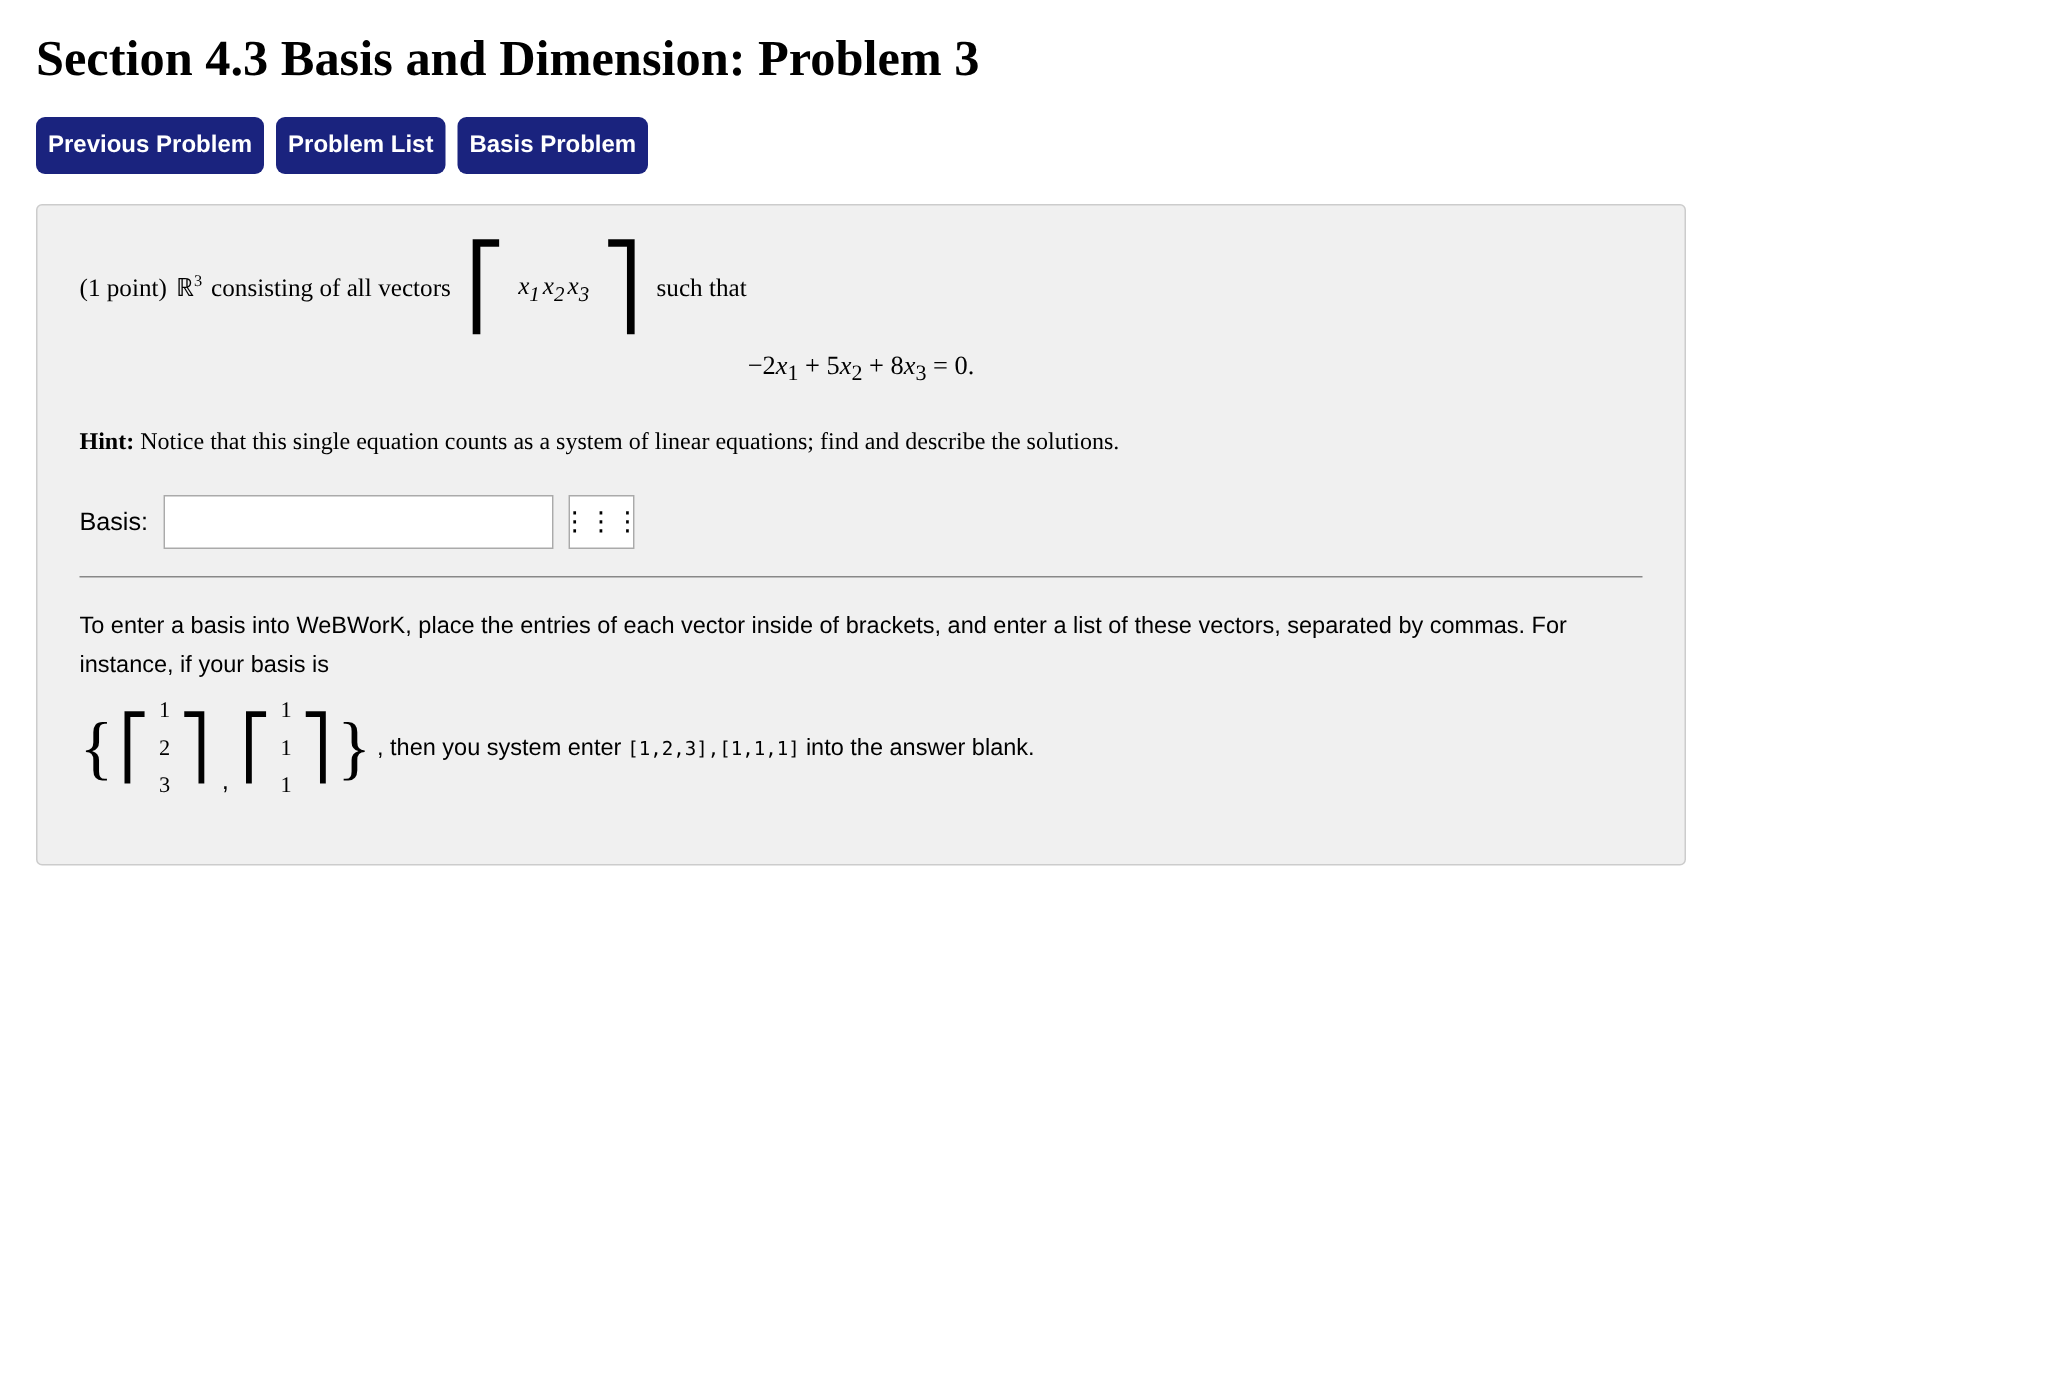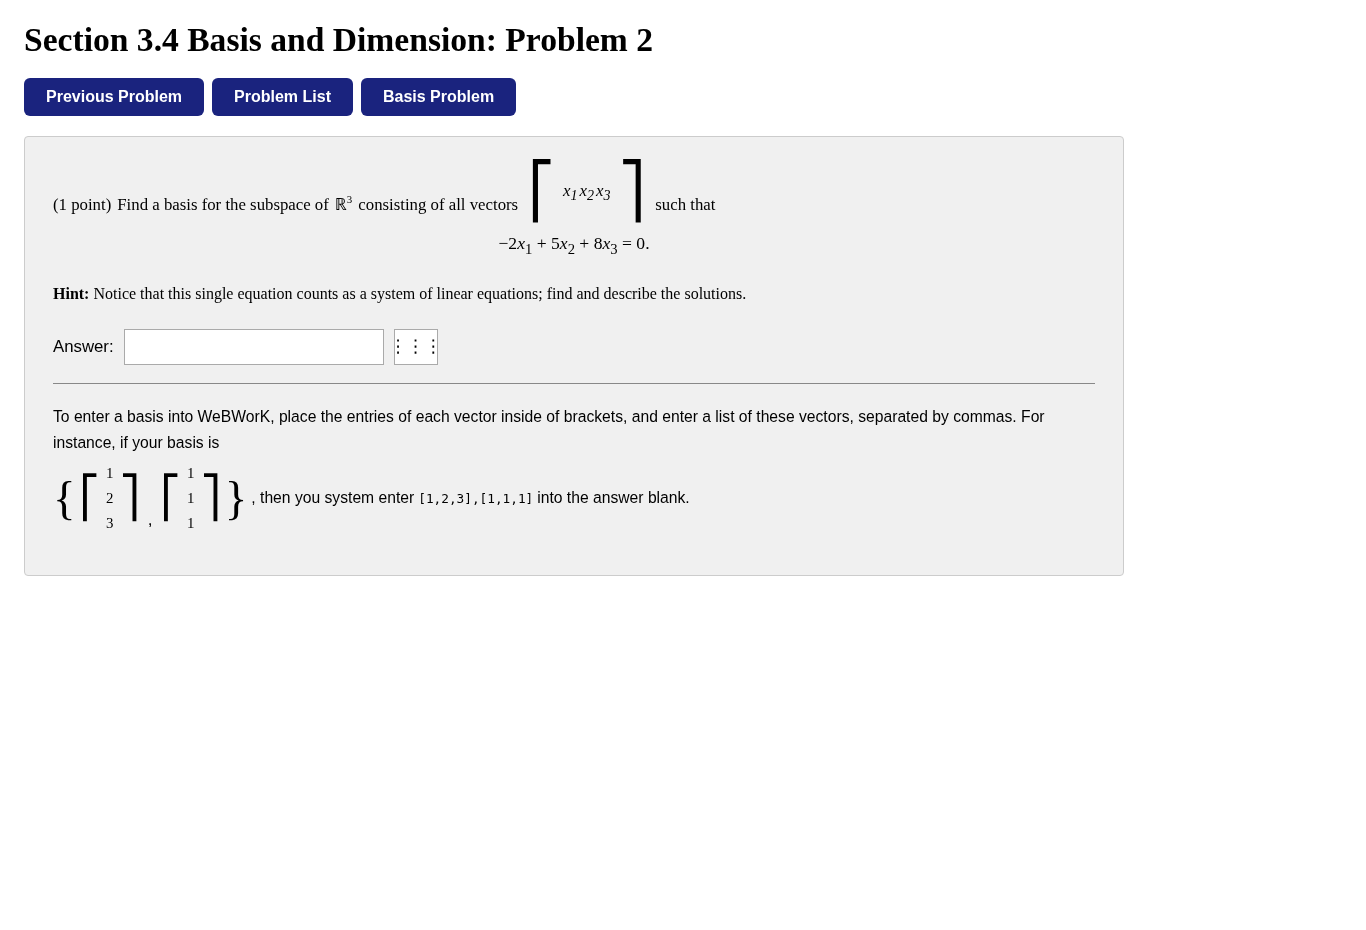--- a/index.html
+++ b/index.html
@@ -18,36 +18,36 @@
     .nav-buttons {
       display: flex;
       gap: 8px;
       margin-bottom: 20px;
     }
     .nav-btn {
       background: #1a237e;
       color: #fff;
       border: none;
       border-radius: 6px;
-      padding: 10px 22px;
+      padding: 10px 8px;
       font-size: 1em;
       font-family: Arial, sans-serif;
       font-weight: 600;
       cursor: pointer;
     }
     .problem-box {
       background: #f0f0f0;
       border: 1px solid #ccc;
       border-radius: 4px;
       padding: 28px 28px 22px 28px;
       max-width: 1100px;
     }
     .problem-statement {
       display: flex;
-      align-items: flex-end;
+      align-items: center;
       font-size: 1.05em;
       line-height: 1.7;
       margin-bottom: 10px;
       gap: 6px;
       flex-wrap: wrap;
     }
     .matrix-bracket {
       display: inline-flex;
       align-items: center;
       vertical-align: middle;
@@ -169,33 +169,32 @@
       font-size: 1em;
     }
     sup {
       font-size: 0.65em;
       vertical-align: super;
     }
   </style>
 </head>
 <body>
 
-<h1>Section 3.4 Basis and Dimension: Problem 2</h1>
+<h1>Section 4.3 Basis and Dimension: Problem 3</h1>
 
 <div class="nav-buttons">
   <button class="nav-btn">Previous Problem</button>
   <button class="nav-btn">Problem List</button>
   <button class="nav-btn">Basis Problem</button>
 </div>
 
 <div class="problem-box">
 
   <div class="problem-statement">
     <span>(1 point)</span>
-    <span>Find a basis for the subspace of</span>
     <span>ℝ<sup>3</sup></span>
     <span>consisting of all vectors</span>
 
     <span class="matrix-bracket">
       <span class="bracket-left">⎡</span>
       <span class="matrix-entries">
         <span class="matrix-entry"><em>x</em><sub>1</sub></span>
         <span class="matrix-entry"><em>x</em><sub>2</sub></span>
         <span class="matrix-entry"><em>x</em><sub>3</sub></span>
       </span>
@@ -208,21 +207,21 @@
   <div class="equation-line">
     −2<em>x</em><sub>1</sub> + 5<em>x</em><sub>2</sub> + 8<em>x</em><sub>3</sub> = 0.
   </div>
 
   <div class="hint-block">
     <strong>Hint:</strong>
     <span> Notice that this single equation counts as a system of linear equations; find and describe the solutions.</span>
   </div>
 
   <div class="answer-row">
-    <span class="answer-label">Answer:</span>
+    <span class="answer-label">Basis:</span>
     <input class="answer-input" type="text" style="">
     <button class="grid-icon-btn" title="Insert matrix">
       <span>⋮⋮⋮</span>
     </button>
   </div>
 
   <hr class="divider">
 
   <div class="instructions">
     <span>To enter a basis into WeBWorK, place the entries of each vector inside of brackets, and enter a list of these vectors, separated by commas. For instance, if your basis is</span>

